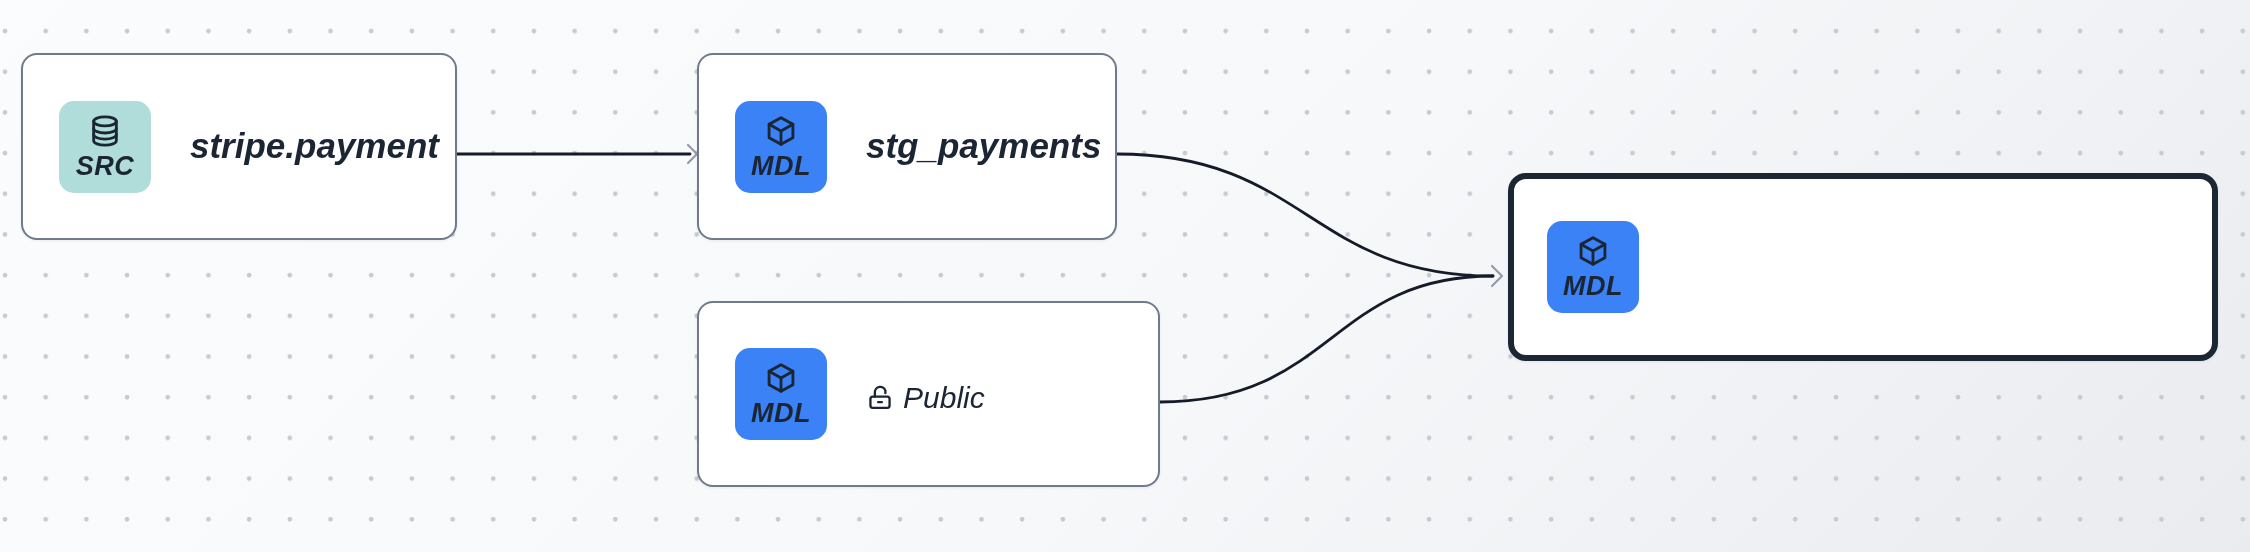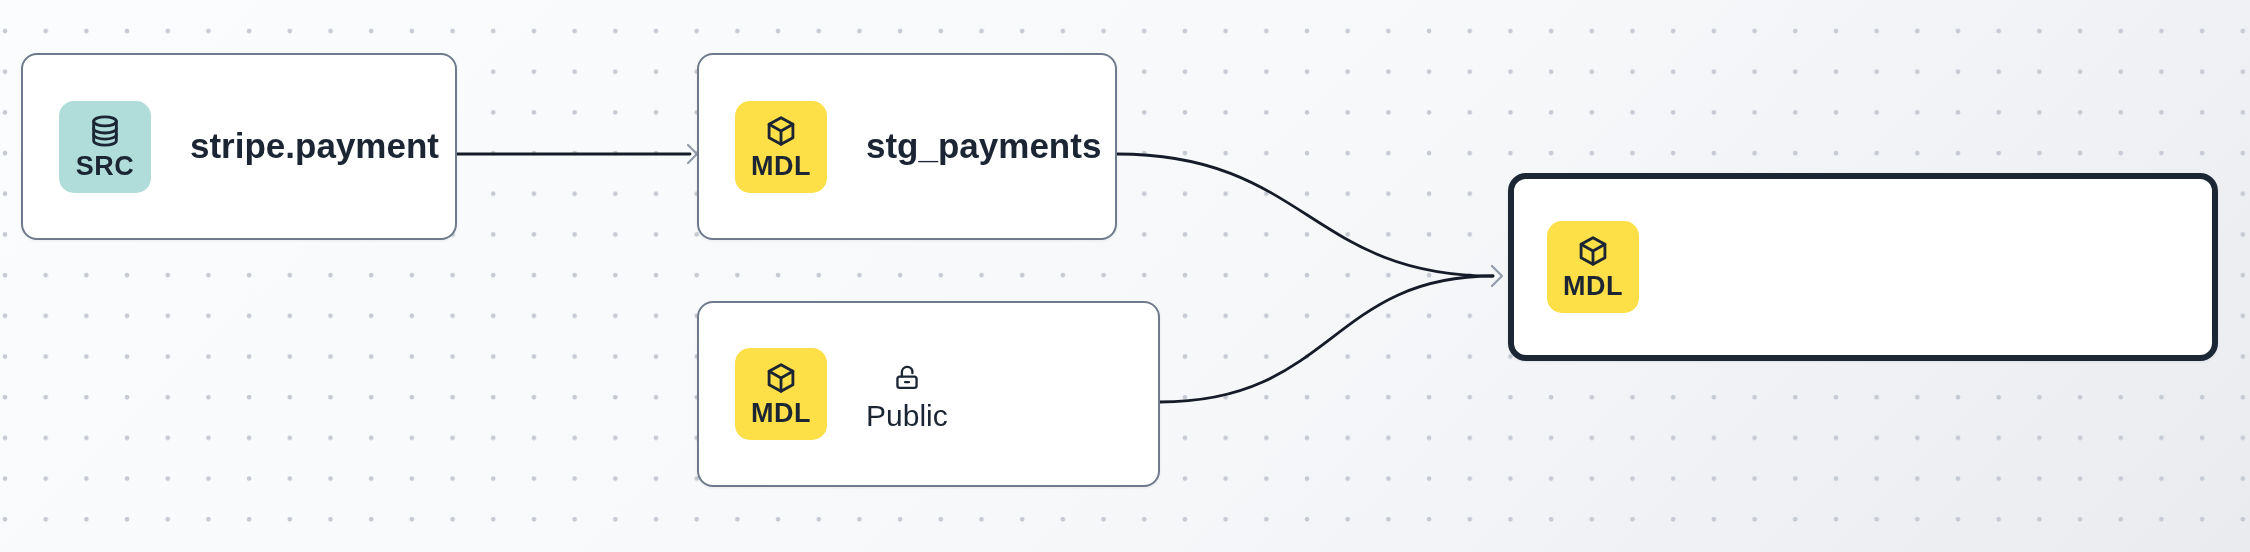--- a/index.html
+++ b/index.html
@@ -7,20 +7,21 @@
     font-family:"Liberation Sans","DejaVu Sans",sans-serif;
     width:2250px;height:552px;overflow:hidden;
   }
   .canvas{
     position:relative;width:2250px;height:552px;
     background-color:#f8f9fb;
     background-image:
       radial-gradient(circle at 5px 31px,#c6cad2 2px,rgba(198,202,210,0) 2.7px),
       linear-gradient(135deg,#fbfcfd 0%,#f7f8fa 55%,#e9ebef 100%);
     background-size:40.7px 40.7px,100% 100%;
+    font-style:italic;
   }
   .edges{position:absolute;left:0;top:0;width:2250px;height:552px;pointer-events:none;}
   .edge-line{stroke:#151b28;stroke-width:2.8;fill:none;stroke-linecap:round;}
   .arrowhead{stroke:#939bab;stroke-width:2.2;fill:none;stroke-linecap:round;stroke-linejoin:round;}
 
   .node{
     position:absolute;background:#fff;
     border:2px solid #6f7a8c;border-radius:16px;
     box-sizing:border-box;
     display:flex;align-items:center;
@@ -28,32 +29,32 @@
     box-shadow:0 1px 3px rgba(16,24,40,.07);
     cursor:pointer;
   }
   .node.selected{border:6px solid #1c2736;border-radius:18px;padding-left:33px;}
   .badge{
     width:92px;height:92px;border-radius:15px;
     display:flex;flex-direction:column;align-items:center;justify-content:center;
     flex:0 0 auto;color:#1b2534;
   }
   .badge-src{background:#b0ddd9;}
-  .badge-mdl{background:#fde047;}
+  .badge-mdl{background:#3b82f6;}
   .badge svg{width:34px;height:34px;display:block;}
   .badge-label{
     font-size:27px;font-weight:600;letter-spacing:.5px;line-height:1;
     margin-top:5px;color:#1b2534;
   }
   .node-text{margin-left:39px;display:flex;flex-direction:column;}
   .node-title{
     font-size:35px;font-weight:600;color:#1b2534;line-height:1.15;white-space:nowrap;
   }
   .node-sub{
-    display:flex;align-items:center;gap:9px;margin-top:7px;color:#1b2534;flex-direction:column;
+    display:flex;align-items:center;gap:9px;margin-top:7px;color:#1b2534;
   }
   .node-sub svg{width:28px;height:28px;display:block;}
   .node-sub-label{font-size:30px;font-weight:400;color:#1b2534;line-height:1;}
 </style>
 </head>
 <body>
 
 <div class="canvas">
 
   <svg class="edges" viewBox="0 0 2250 552" xmlns="http://www.w3.org/2000/svg">

